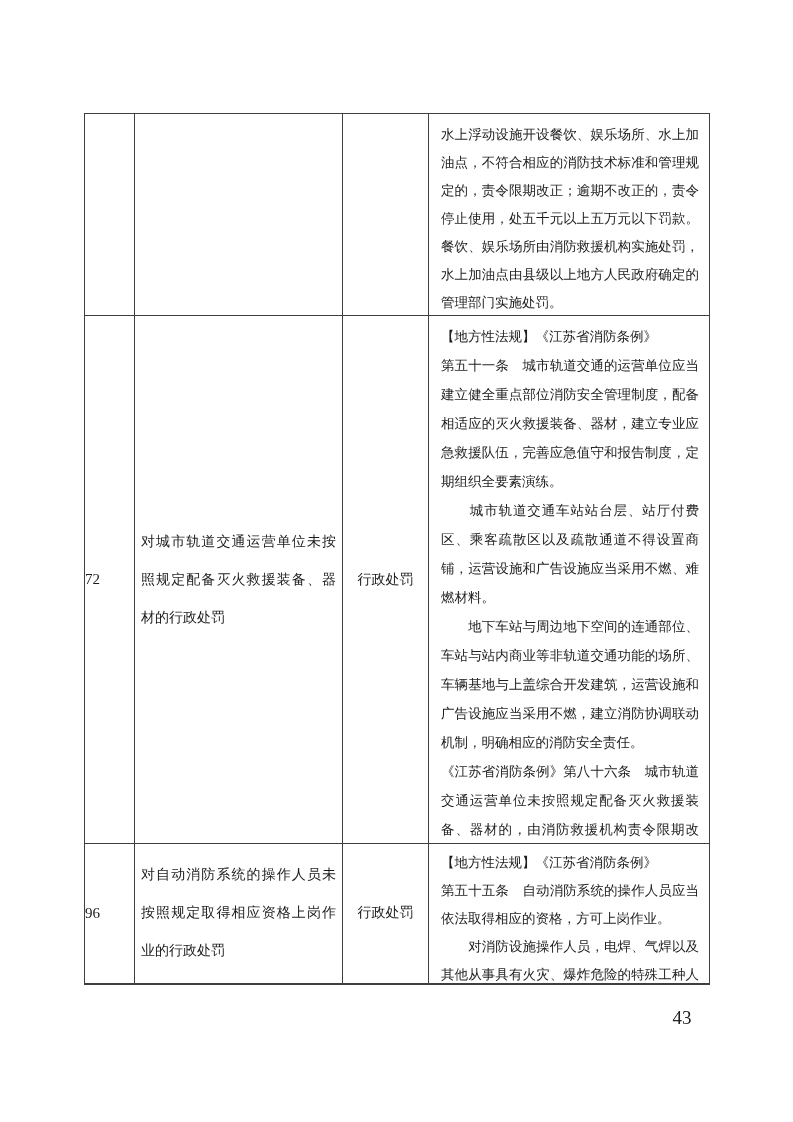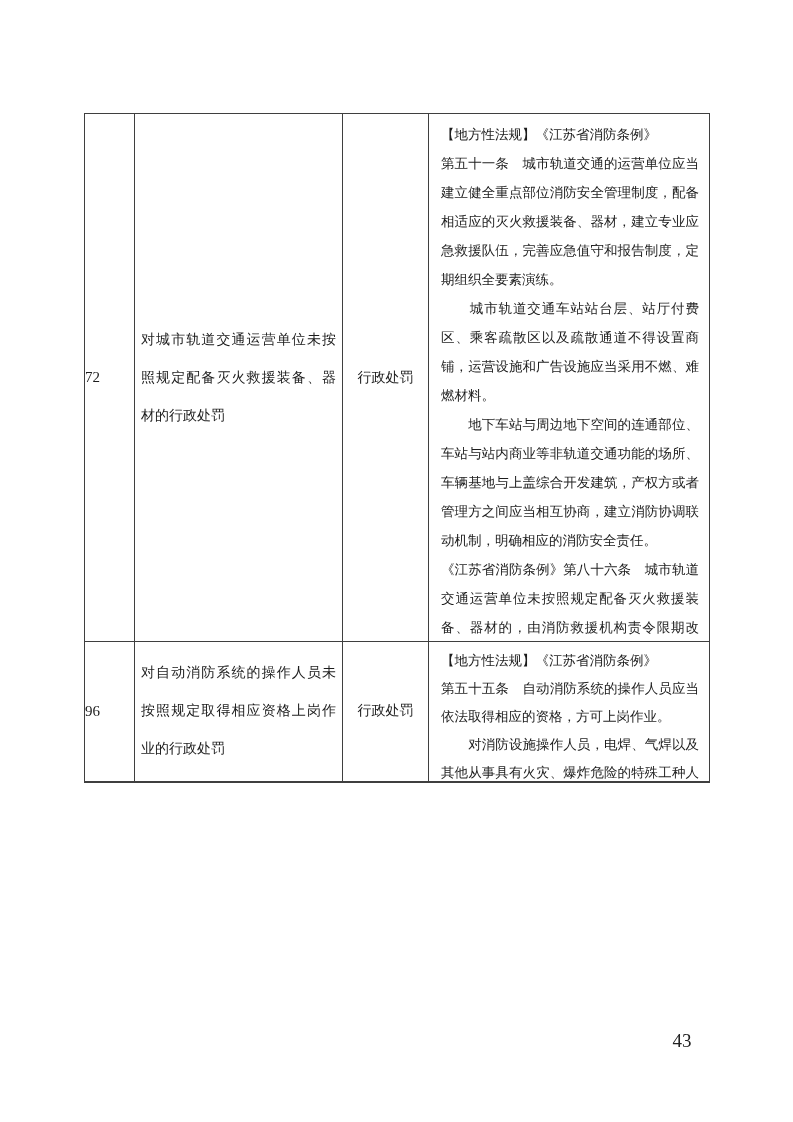--- a/index.html
+++ b/index.html
@@ -64,58 +64,74 @@
     font-size: 13.5px;
     line-height: 28px;
     text-align: justify;
     word-break: break-all;
   }
   tr.row-2 .legal-wrap p { line-height: 29px; }
 
   .page-number {
     position: absolute;
     left: 660px;
-    top: 1030px;
+    top: 1007px;
     width: 44px;
     text-align: center;
     font-size: 19px;
     color: #222222;
   }
 </style>
 </head>
 <body>
 
 <div class="page">
 
   <table class="doc-table">
     <colgroup>
       <col style="width:50px">
       <col style="width:208px">
       <col style="width:86px">
       <col style="width:281px">
     </colgroup>
 
     <tbody>
+        <tr class="row-1">
+      <td class="num-cell">
+        <span></span>
+      </td>
+      <td class="matter-cell">
+        <div class="matter-text"></div>
+      </td>
+      <td class="penalty-cell">
+        <span></span>
+      </td>
+      <td class="legal-cell">
+        <div class="legal-wrap">
+          <p>水上浮动设施开设餐饮、娱乐场所、水上加油点，不符合相应的消防技术标准和管理规定的，责令限期改正；逾期不改正的，责令停止使用，处五千元以上五万元以下罚款。餐饮、娱乐场所由消防救援机构实施处罚，水上加油点由县级以上地方人民政府确定的管理部门实施处罚。</p>
+        </div>
+      </td>
+    </tr>
 
     <tr class="row-2">
       <td class="num-cell">
         <span>72</span>
       </td>
       <td class="matter-cell">
         <div class="matter-text">对城市轨道交通运营单位未按照规定配备灭火救援装备、器材的行政处罚</div>
       </td>
       <td class="penalty-cell">
         <span>行政处罚</span>
       </td>
       <td class="legal-cell">
         <div class="legal-wrap">
           <p>【地方性法规】《江苏省消防条例》</p>
           <p>第五十一条　城市轨道交通的运营单位应当建立健全重点部位消防安全管理制度，配备相适应的灭火救援装备、器材，建立专业应急救援队伍，完善应急值守和报告制度，定期组织全要素演练。</p>
           <p>　　城市轨道交通车站站台层、站厅付费区、乘客疏散区以及疏散通道不得设置商铺，运营设施和广告设施应当采用不燃、难燃材料。</p>
-          <p>　　地下车站与周边地下空间的连通部位、车站与站内商业等非轨道交通功能的场所、车辆基地与上盖综合开发建筑，产权方或者管理方之间应当相互协商，建立消防协调联动机制，明确相应的消防安全责任。</p>
+          <p>　　地下车站与周边地下空间的连通部位、车站与站内商业等非轨道交通功能的场所、车辆基地与上盖综合开发建筑，运营设施和广告设施应当采用不燃，建立消防协调联动机制，明确相应的消防安全责任。</p>
           <p>《江苏省消防条例》第八十六条　城市轨道交通运营单位未按照规定配备灭火救援装备、器材的，由消防救援机构责令限期改正；逾期不改正的，处五千元以上五万元以下罚款。</p>
         </div>
       </td>
     </tr>
 
     <tr class="row-3">
       <td class="num-cell">
         <span>96</span>
       </td>
       <td class="matter-cell">

